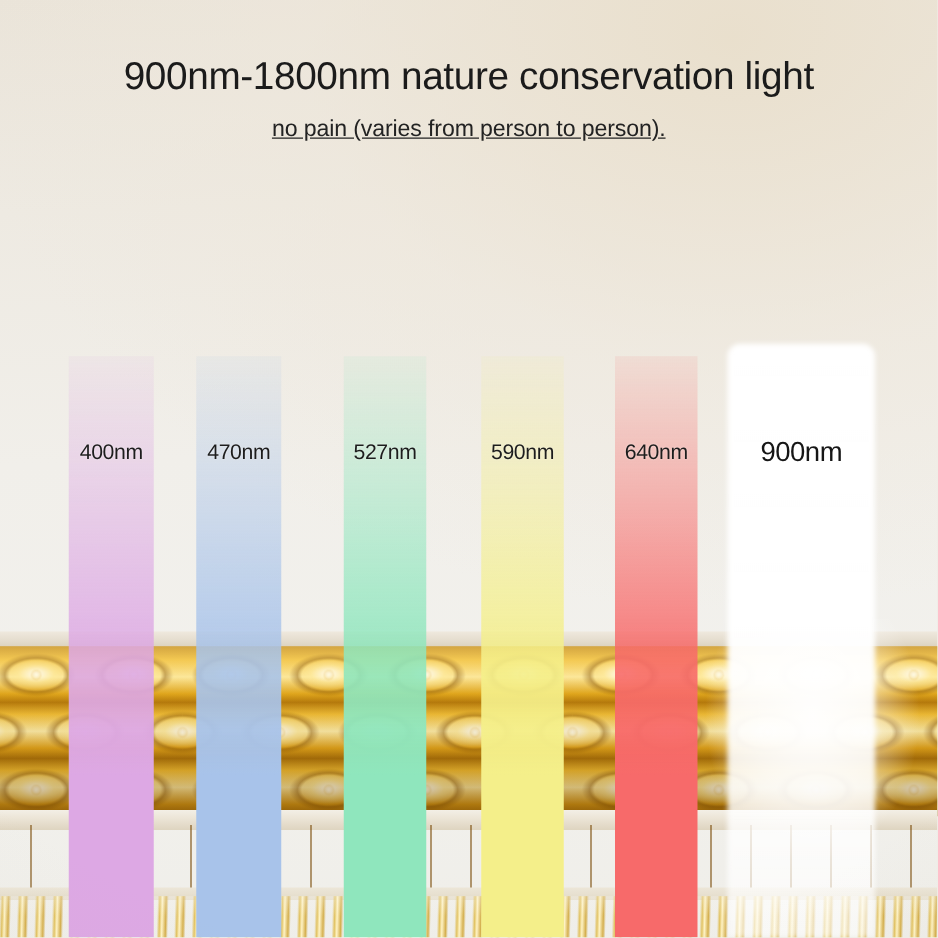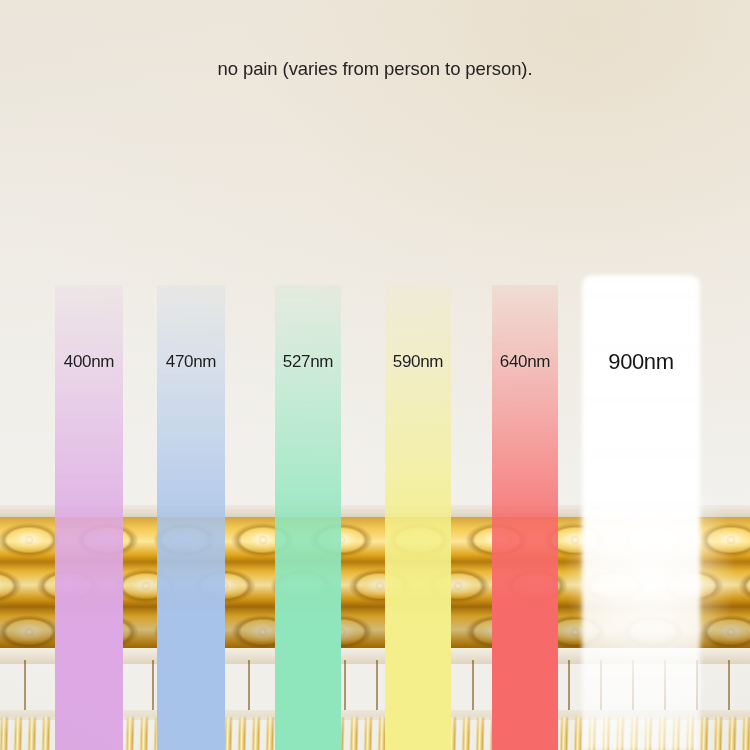--- a/index.html
+++ b/index.html
@@ -21,21 +21,21 @@
   
   .header { position:absolute; top:0; left:0; width:750px; padding-top:44px; text-align:center; z-index:40; }
   .title {
     font-size:31px; font-weight:400; color:#1b1b1b;
     letter-spacing:-.3px; line-height:1.1; white-space:nowrap;
   }
   .sub {
     margin-top:12px; font-size:18.5px; color:#232323; line-height:1.42;
     letter-spacing:-.1px;
   }
-  .sub .l2 { display:block; }
+  .sub .l2 { display:block;text-decoration:underline; }
 
   
   .bars { position:absolute; left:0; top:0; width:750px; height:750px; z-index:20; }
   .bar {
     position:absolute;
     mix-blend-mode:multiply;
     filter:blur(0.6px);
   }
   .bar.glow { mix-blend-mode:screen; filter:blur(2px); }
   .labels { position:absolute; left:0; top:0; width:750px; height:750px; z-index:33; }
@@ -141,20 +141,21 @@
     position:absolute; inset:0; z-index:35; pointer-events:none;
     background:radial-gradient(130% 110% at 50% 42%, rgba(255,255,255,0) 55%, rgba(188,178,160,.16) 100%);
   }
 </style>
 </head>
 <body>
 
 <div id="stage">
 
   <div class="header">
+    <div class="title">900nm-1800nm nature conservation light</div>
     <div class="sub">
       <span class="l2">no pain (varies from person to person).</span>
     </div>
   </div>
 
   <div class="gold-wrap">
     <div class="shelf-top"></div>
     <div class="gold-band"></div>
     <div class="gold-ovals"></div>
     <div class="gold-shade"></div>

